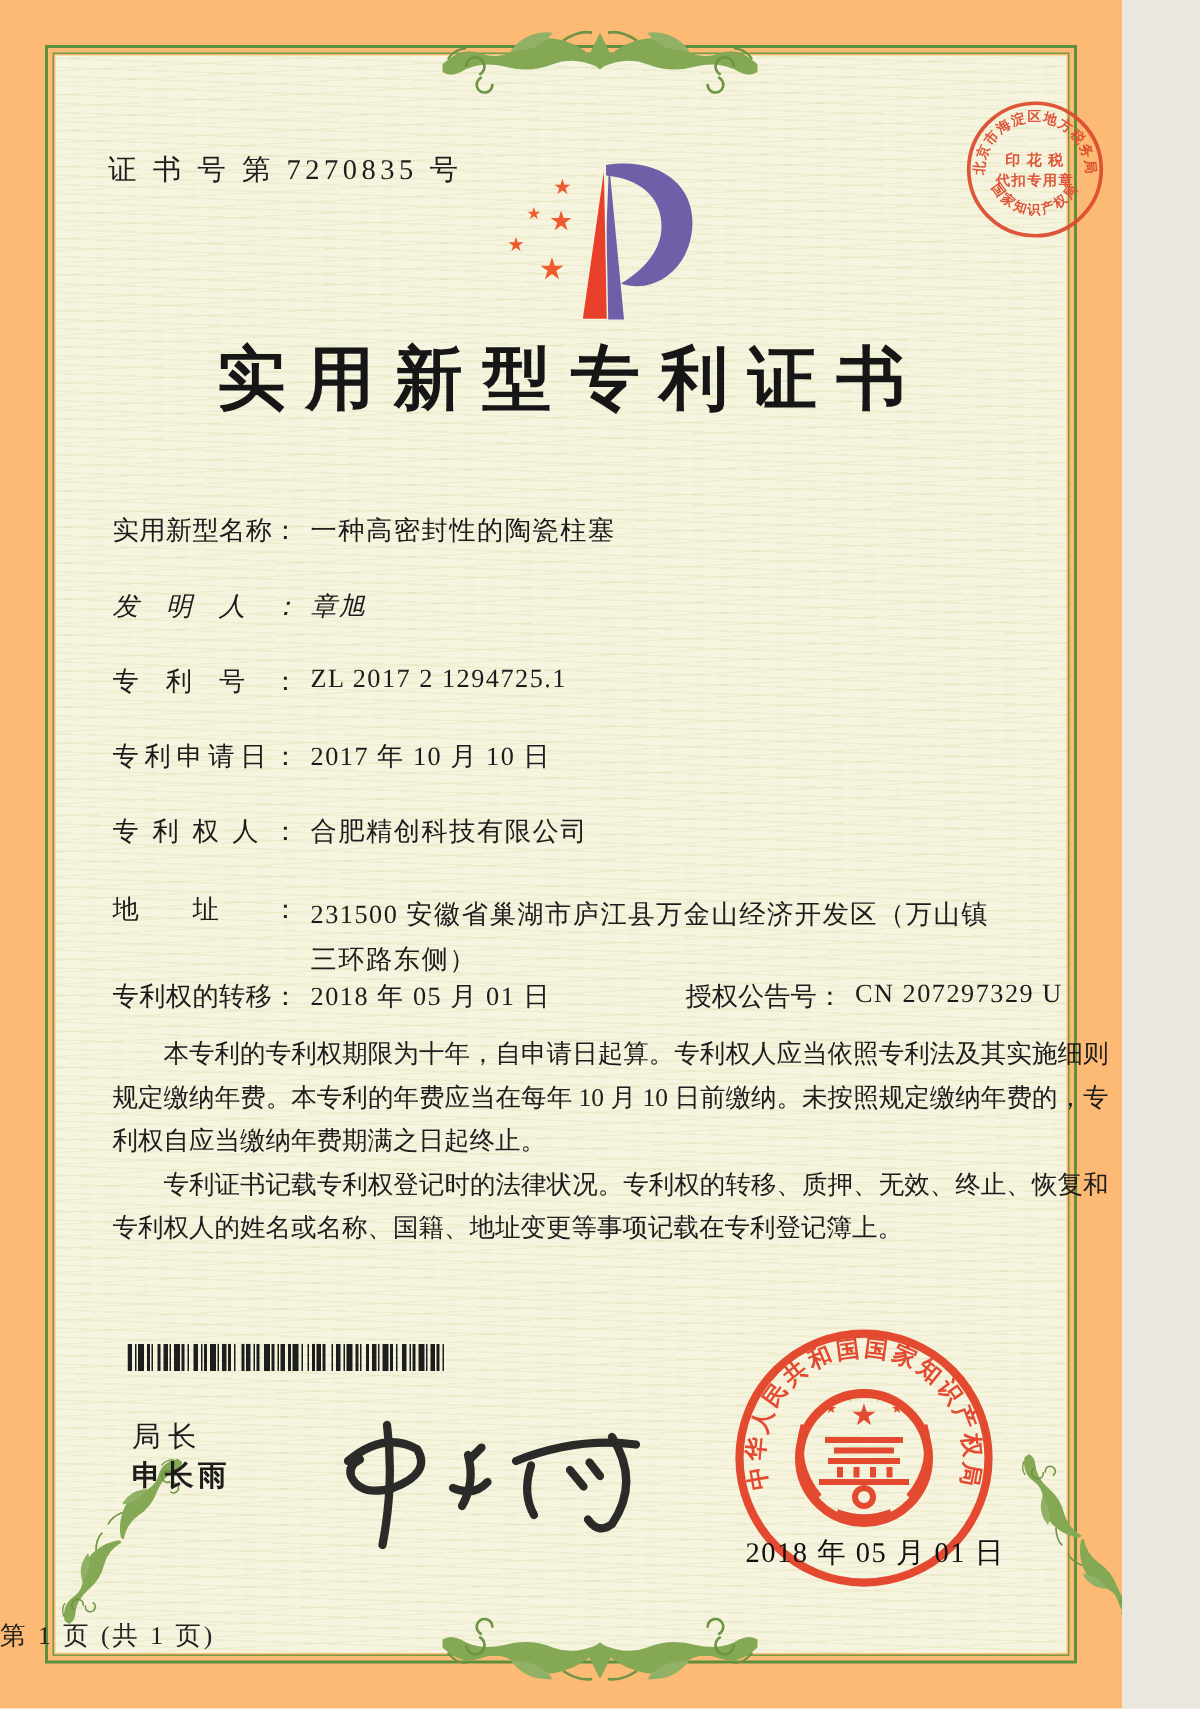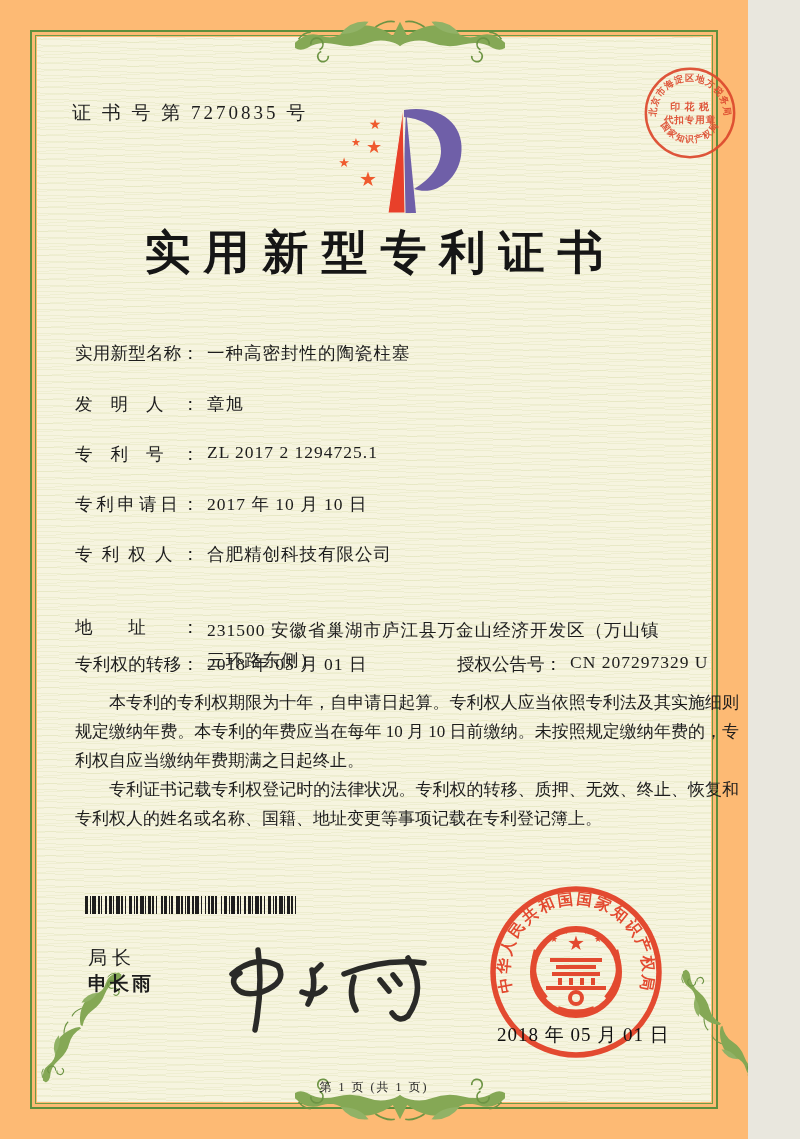--- a/index.html
+++ b/index.html
@@ -29,45 +29,45 @@
   .tax-stamp { position:absolute; left:633px; top:56px; width:114px; height:114px; opacity:.93; }
 
   .title { position:absolute; left:0; top:222px; width:100%; text-align:center;
            font-size:46px; font-weight:700; letter-spacing:13px; color:#161616; text-indent:13px; }
 
   .fields { position:absolute; left:75px; top:338px; width:665px; font-size:17.5px; color:#1c1c1c; }
   .frow { margin-bottom:0; }
   .flabel { display:inline-block; width:124px; text-align:justify; text-align-last:justify; vertical-align:top; }
   .fvalue { display:inline-block; margin-left:8px; letter-spacing:1px; vertical-align:top; }
   .r-name    { position:absolute; left:0; top:3px;   }
-  .r-inv     { position:absolute; left:0; top:54px;  }
+  .r-inv     { position:absolute; left:0; top:54px;font-style:italic;  }
   .r-patno   { position:absolute; left:0; top:104px; }
   .r-filing  { position:absolute; left:0; top:154px; }
   .r-patentee{ position:absolute; left:0; top:204px; }
-  .r-addr    { position:absolute; left:0; top:256px;margin-top:21px; }
+  .r-addr    { position:absolute; left:0; top:256px; }
   .r-addr .fvalue { width:510px; line-height:30px; }
   .r-grant   { position:absolute; left:0; top:314px; width:665px; }
   .r-grantno { position:absolute; left:382px; top:0; }
 
   .body-text { position:absolute; left:75px; top:688px; width:664px; font-size:17px;
                line-height:29px; text-align:justify; color:#1c1c1c; }
   .body-text p { text-indent:2em; }
 
   .barcode { position:absolute; left:85px; top:896px; width:214px; height:18px; }
 
   .signer { position:absolute; left:88px; top:945px; font-size:19px; letter-spacing:5px; color:#1c1c1c; }
   .signer .line2 { letter-spacing:3px;font-weight:bold; }
   .signature { position:absolute; left:196px; top:930px; width:270px; height:115px; }
 
   .office-seal { position:absolute; left:488px; top:884px; width:176px; height:176px; opacity:.92; }
   .seal-date { position:absolute; left:497px; top:1022px; font-size:19px; letter-spacing:1px;
                color:#101010; z-index:5; }
 
-  .footer { position:absolute; left:0; top:1079px; width:100%; text-align:center;
-            font-size:12px; letter-spacing:2px; color:#222; }
+  .footer { position:absolute; left:0; top:1079px; width:100%; text-align:left;
+            font-size:17px; letter-spacing:2px; color:#222; }
 </style>
 </head>
 <body>
 
 <div class="page">
 
   <div class="paper"></div>
   <div class="frame-outer"></div>
   <div class="frame-inner"></div>
 

